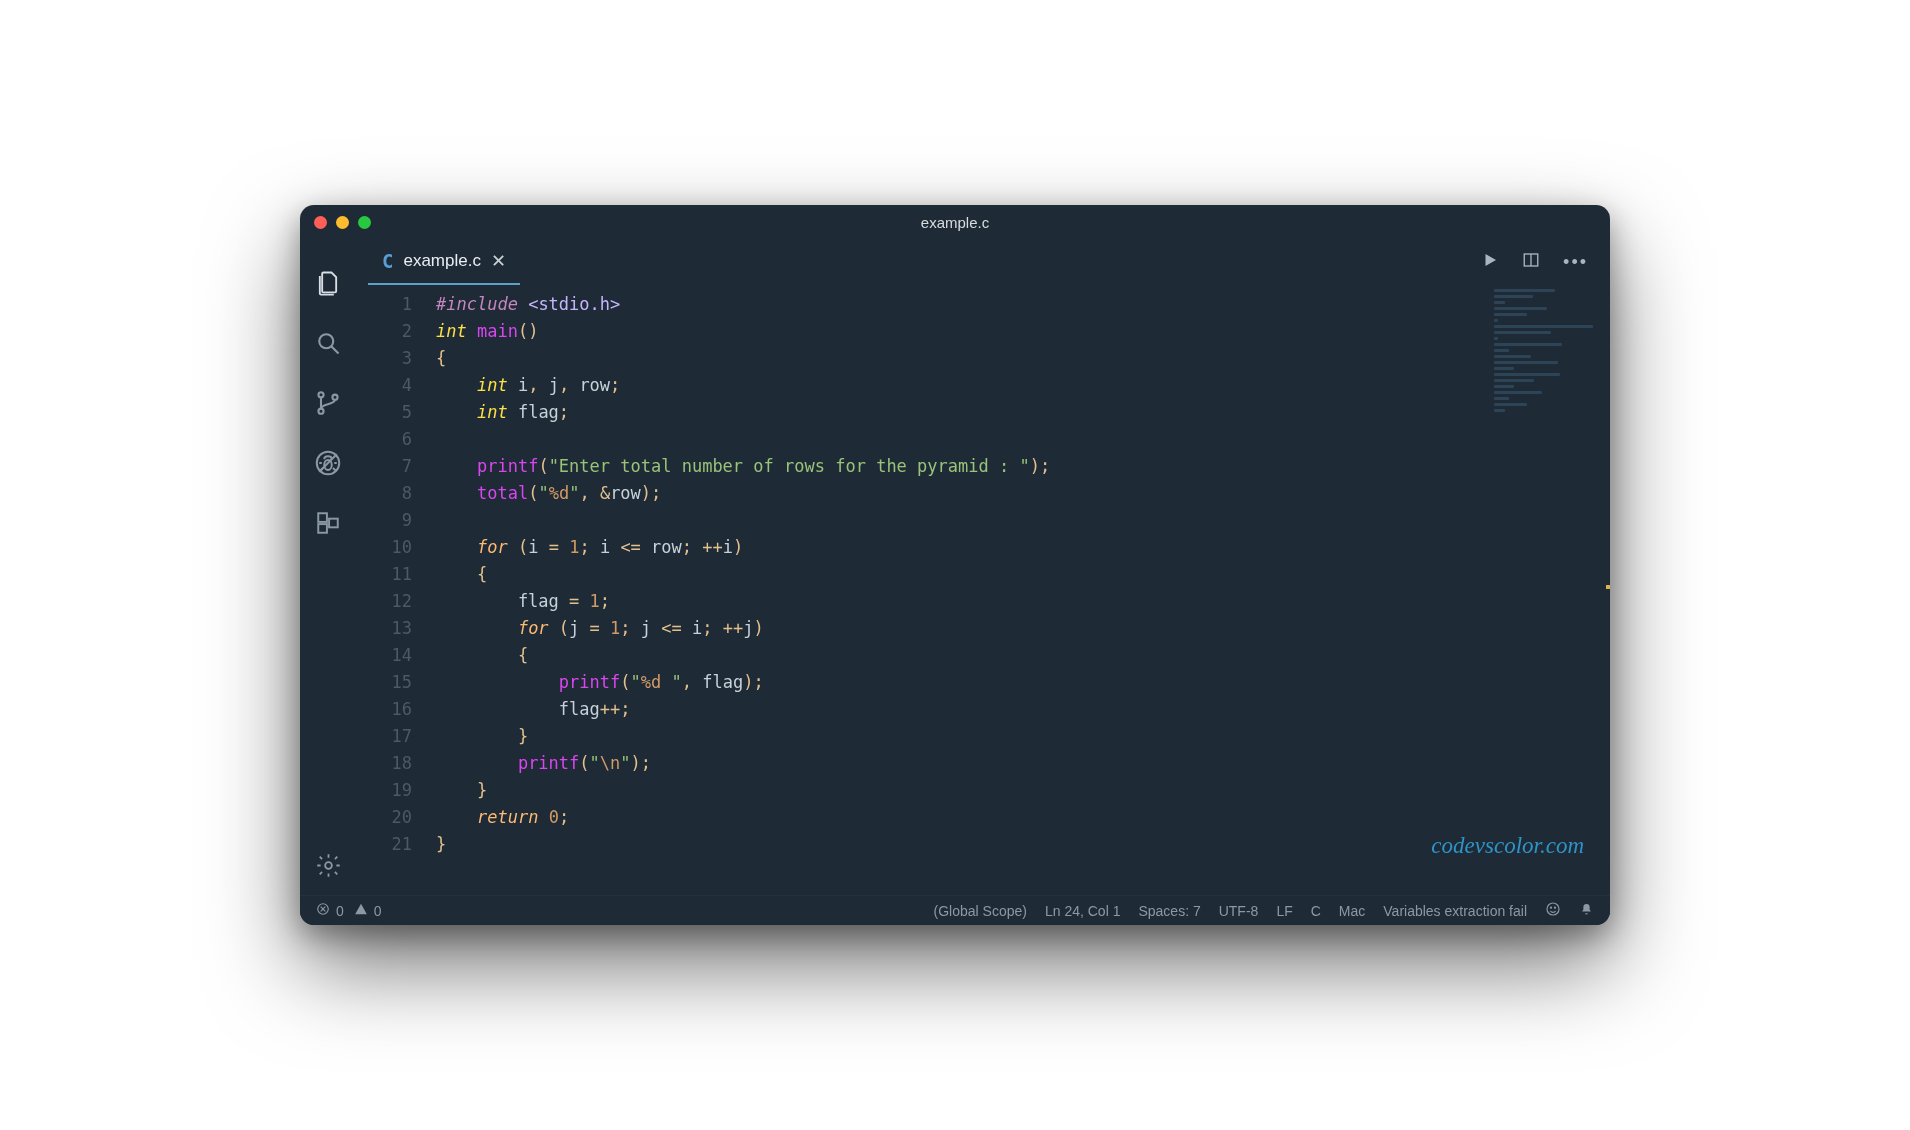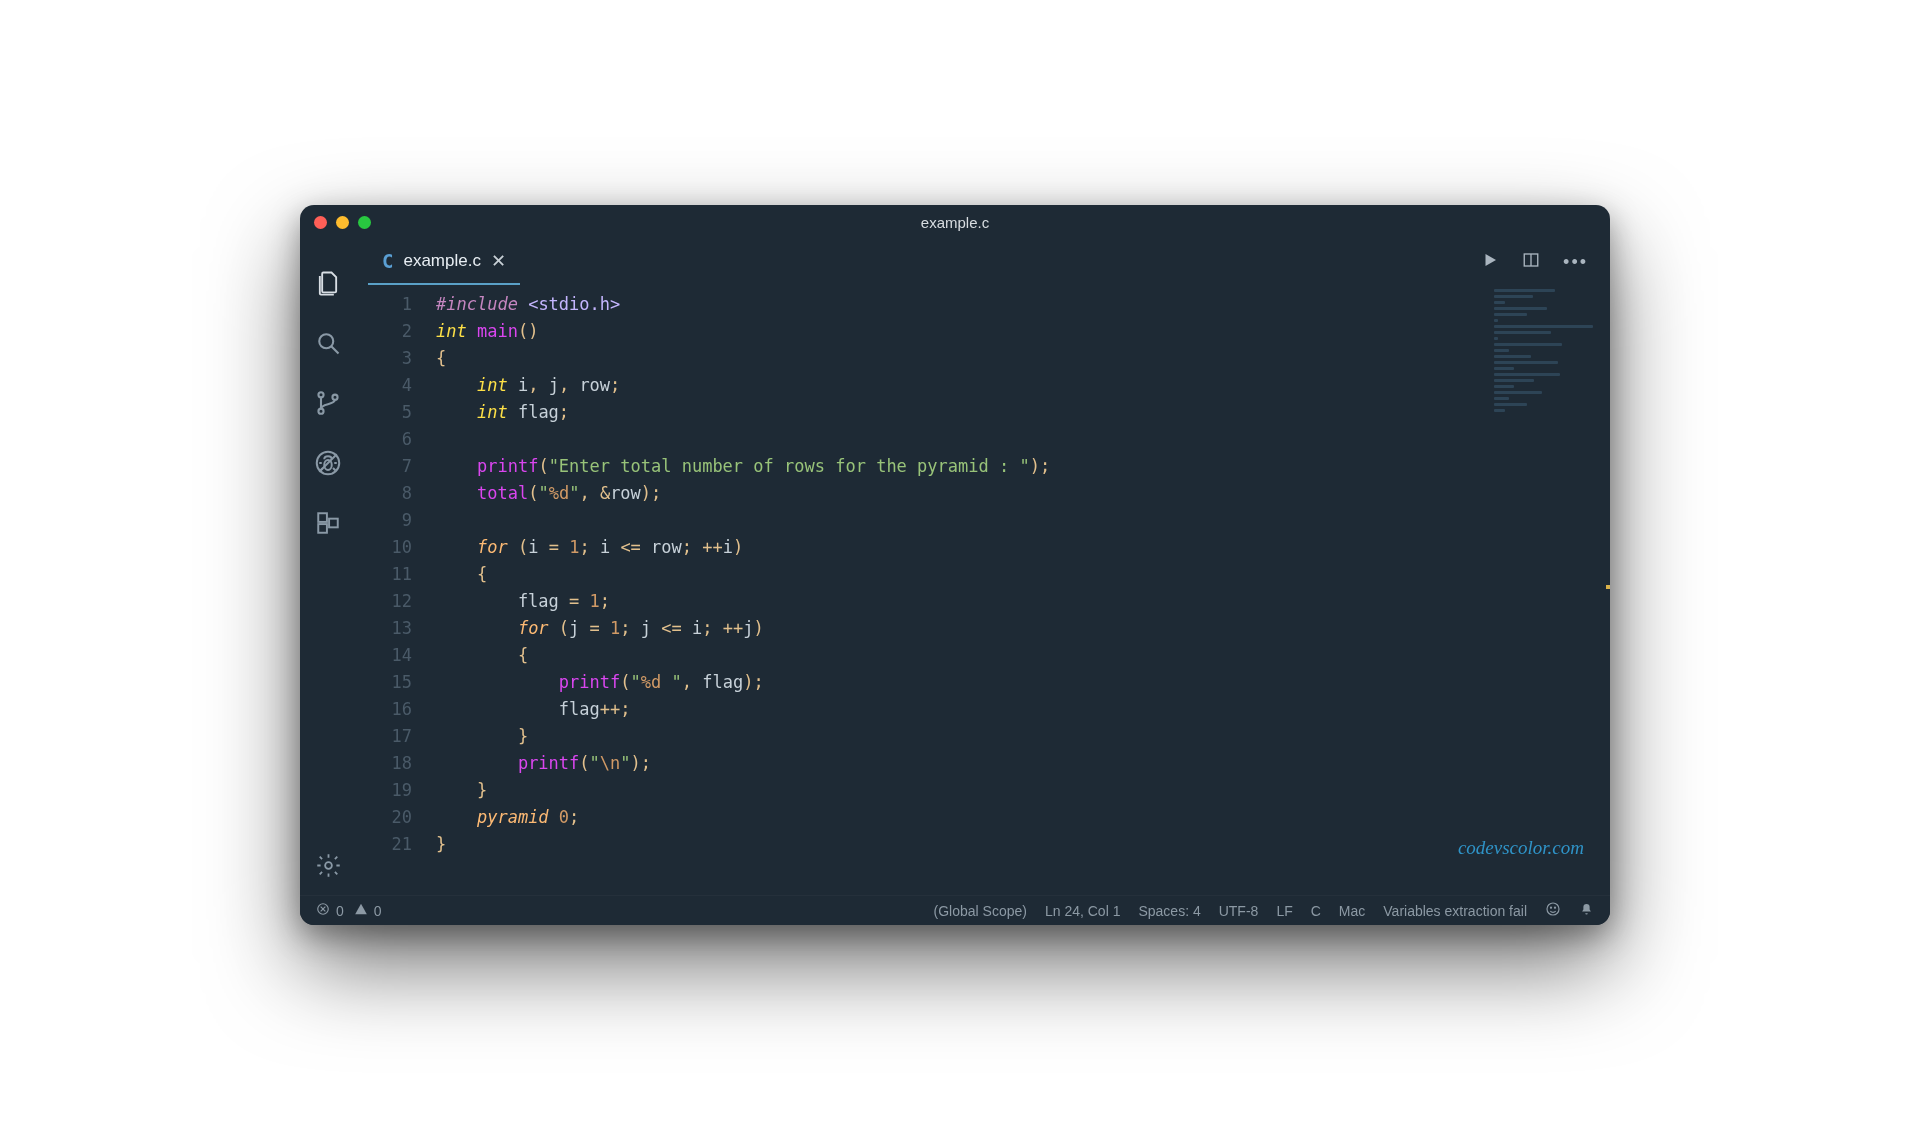--- a/index.html
+++ b/index.html
@@ -111,21 +111,21 @@
     opacity: 0.55;
     pointer-events: none;
   }
   .minimap .ln { height: 3px; margin-bottom: 3px; border-radius:1px; background:#3a5a72; }
   .mm-mark { position:absolute; right:-4px; top:300px; width:8px; height:4px; background:#d9b24a; }
 
   .watermark {
     position: absolute; right: 26px; bottom: 36px;
     font-family: "Brush Script MT", "Comic Sans MS", cursive;
     font-style: italic;
-    font-size: 19px; color: #2f93c7;
+    font-size: 23px; color: #2f93c7;
     pointer-events: none;
   }
 
   .statusbar {
     height: 30px; background: #1e2a35;
     display: flex; align-items: center;
     font-size: 14px; color: #8c99a4;
     padding: 0 16px; gap: 18px;
     border-top: 1px solid rgba(255,255,255,0.03);
     flex-shrink: 0;
@@ -268,21 +268,21 @@
 <span class="tok-op">    </span><span class="tok-kw">for</span><span class="tok-op"> </span><span class="tok-punc">(</span><span class="tok-id">i </span><span class="tok-punc">=</span><span class="tok-op"> </span><span class="tok-num">1</span><span class="tok-punc">;</span><span class="tok-op"> i </span><span class="tok-punc">&lt;=</span><span class="tok-op"> row</span><span class="tok-punc">;</span><span class="tok-op"> </span><span class="tok-punc">++</span><span class="tok-id">i</span><span class="tok-punc">)</span>
 <span class="tok-op">    </span><span class="tok-brace">{</span>
 <span class="tok-op">        flag </span><span class="tok-punc">=</span><span class="tok-op"> </span><span class="tok-num">1</span><span class="tok-punc">;</span>
 <span class="tok-op">        </span><span class="tok-kw">for</span><span class="tok-op"> </span><span class="tok-punc">(</span><span class="tok-id">j </span><span class="tok-punc">=</span><span class="tok-op"> </span><span class="tok-num">1</span><span class="tok-punc">;</span><span class="tok-op"> j </span><span class="tok-punc">&lt;=</span><span class="tok-op"> i</span><span class="tok-punc">;</span><span class="tok-op"> </span><span class="tok-punc">++</span><span class="tok-id">j</span><span class="tok-punc">)</span>
 <span class="tok-op">        </span><span class="tok-brace">{</span>
 <span class="tok-op">            </span><span class="tok-fn">printf</span><span class="tok-punc">(</span><span class="tok-str">"</span><span class="tok-fmt">%d</span><span class="tok-str"> "</span><span class="tok-punc">,</span><span class="tok-op"> flag</span><span class="tok-punc">);</span>
 <span class="tok-op">            flag</span><span class="tok-punc">++;</span>
 <span class="tok-op">        </span><span class="tok-brace">}</span>
 <span class="tok-op">        </span><span class="tok-fn">printf</span><span class="tok-punc">(</span><span class="tok-str">"</span><span class="tok-fmt">\n</span><span class="tok-str">"</span><span class="tok-punc">);</span>
 <span class="tok-op">    </span><span class="tok-brace">}</span>
-<span class="tok-op">    </span><span class="tok-kw">pyramid</span><span class="tok-op"> </span><span class="tok-num">0</span><span class="tok-punc">;</span>
+<span class="tok-op">    </span><span class="tok-kw">return</span><span class="tok-op"> </span><span class="tok-num">0</span><span class="tok-punc">;</span>
 <span class="tok-brace">}</span></div>
 
         <div class="minimap">
           <div class="ln" style="width:55%"></div>
             <div class="ln" style="width:35%"></div>
           <div class="ln" style="width:10%"></div>
             <div class="ln" style="width:48%"></div>
           <div class="ln" style="width:30%"></div>
             <div class="ln" style="width:4%"></div>
           <div class="ln" style="width:90%"></div>
@@ -324,21 +324,21 @@
       <span>0</span>
     </div>
     <div class="grow"></div>
     <div class="seg">
         <span>(Global Scope)</span>
       </div>
     <div class="seg">
         <span>Ln 24, Col 1</span>
       </div>
     <div class="seg">
-        <span>Spaces: 4</span>
+        <span>Spaces: 7</span>
       </div>
     <div class="seg">
         <span>UTF-8</span>
       </div>
     <div class="seg">
         <span>LF</span>
       </div>
     <div class="seg">
         <span>C</span>
       </div>

